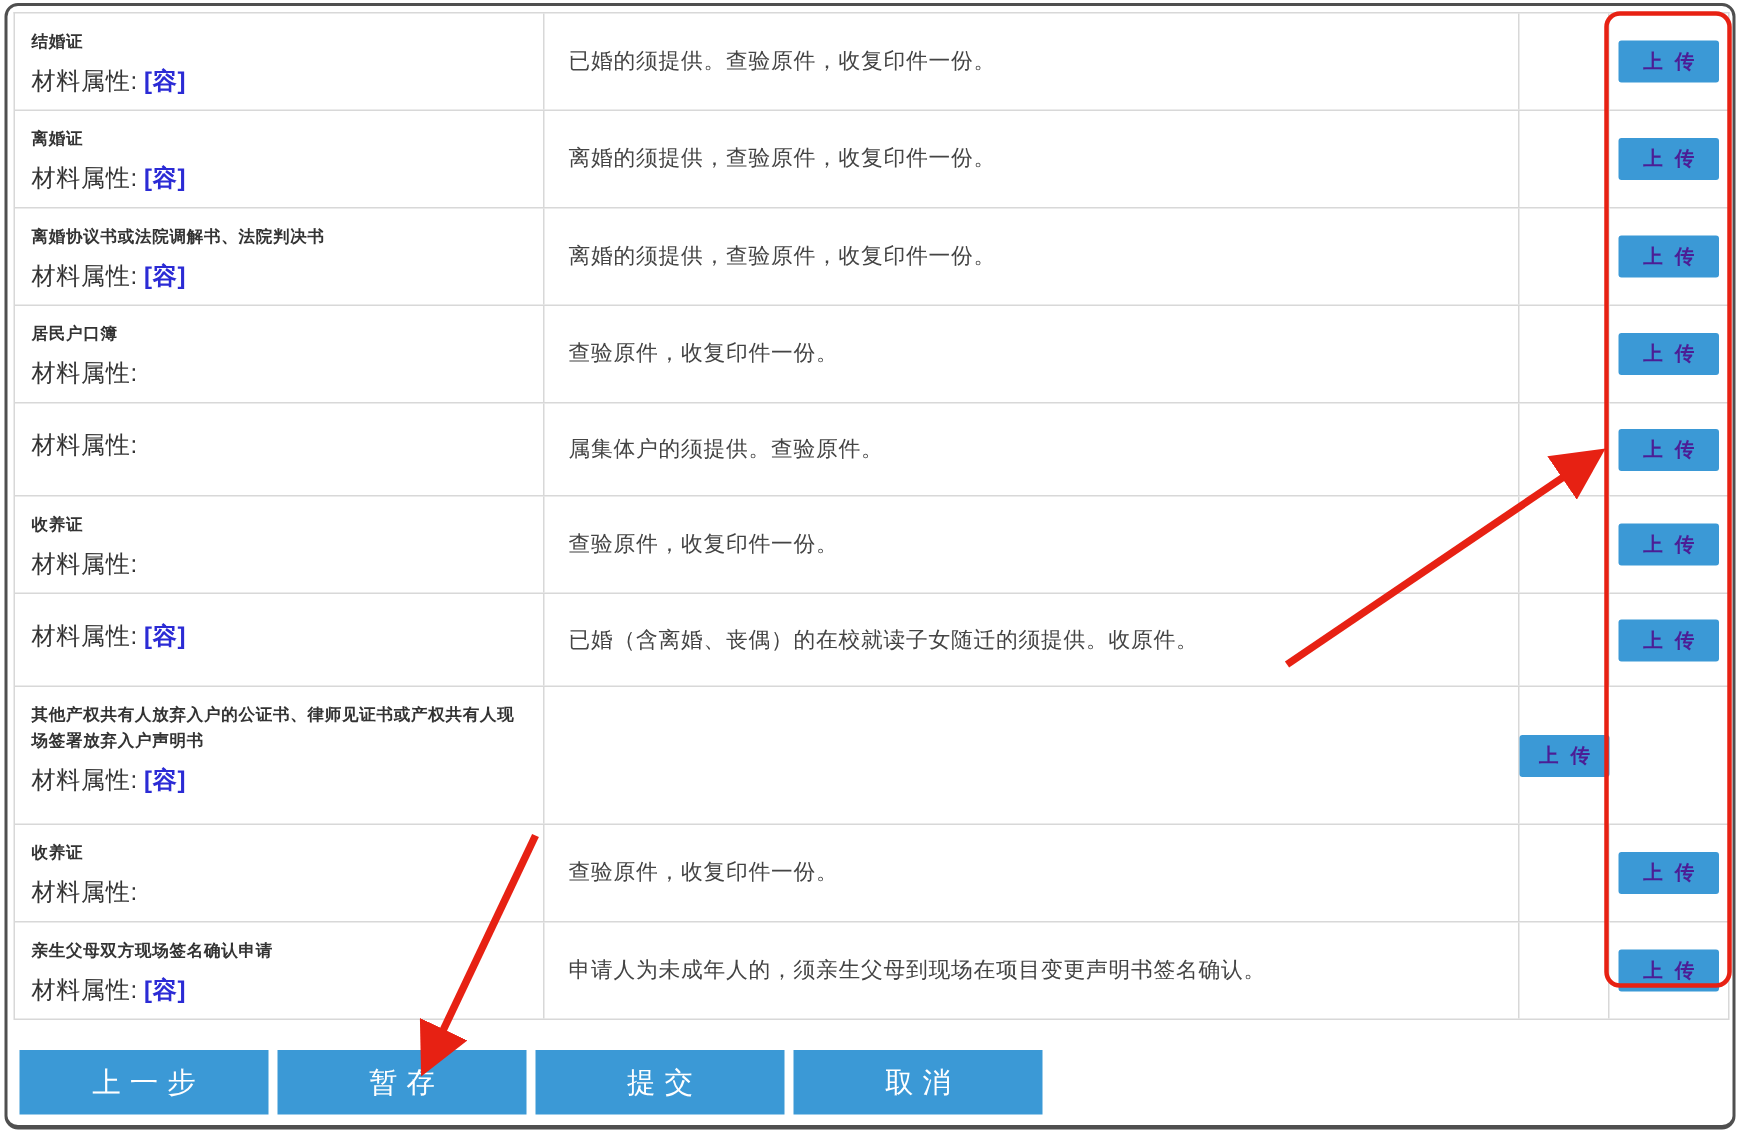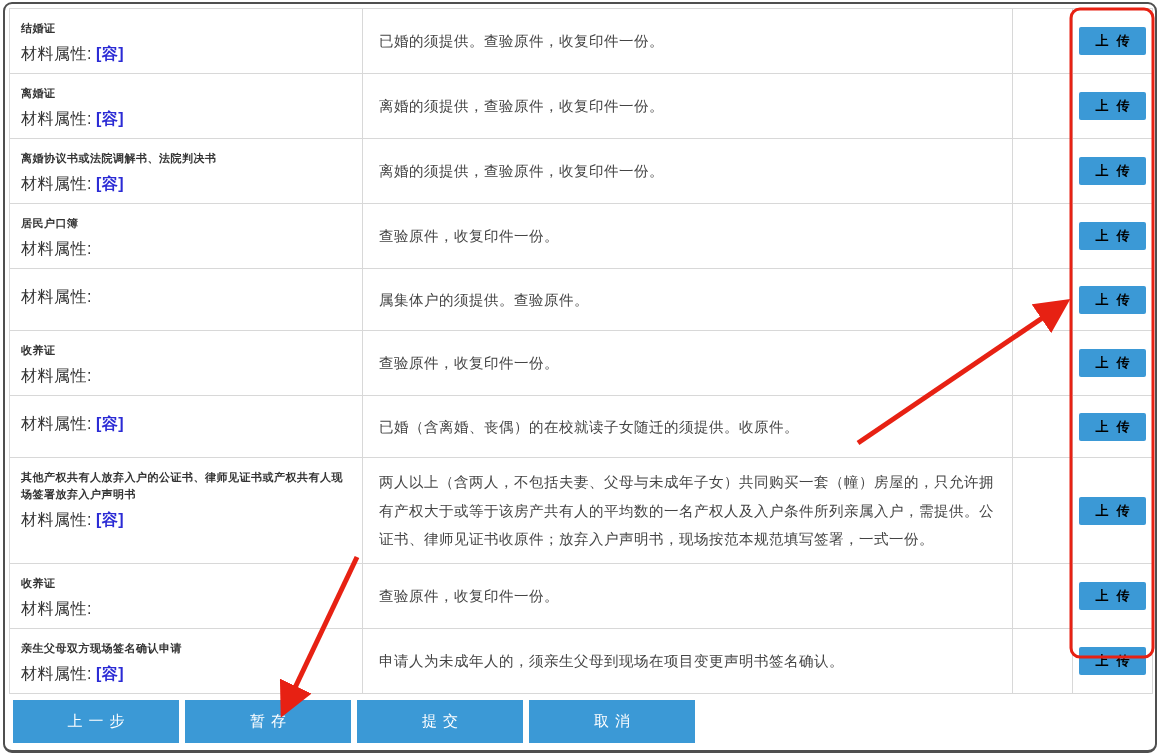--- a/index.html
+++ b/index.html
@@ -57,37 +57,37 @@
     display:flex;align-items:center;
     padding:10px 16px;
     font-size:14.5px;color:var(--desc);
     line-height:1.95;letter-spacing:.5px;
   }
   .empty-cell{}
   .upload-cell{display:flex;align-items:center;justify-content:center;}
   .upload-btn{
     width:67px;height:28px;
     background:var(--accent);
-    color:#000000;border:none;border-radius:2px;
+    color:#4c1d95;border:none;border-radius:2px;
     font-size:13px;font-weight:bold;
     letter-spacing:8px;text-indent:8px;
     display:flex;align-items:center;justify-content:center;
     cursor:pointer;
     font-family:inherit;
   }
   
   .footer{
     position:absolute;left:13px;top:700px;
     display:flex;gap:6px;z-index:2;
   }
   .footer-btn{
     width:166px;height:43px;
     background:var(--accent);
     color:#ffffff;border:none;border-radius:0;
-    font-size:15px;
+    font-size:19px;
     letter-spacing:6px;text-indent:6px;
     display:flex;align-items:center;justify-content:center;
     cursor:pointer;
     font-family:Liberation Mono, monospace;
   }
   
   .annotation-layer{
     position:absolute;left:0;top:0;width:1160px;height:755px;
     pointer-events:none;z-index:10;
   }
@@ -193,23 +193,20 @@
     <div class="cell upload-cell">
       <button class="upload-btn">上传</button>
     </div>
   </div>
 
   <div class="trow">
     <div class="cell name-cell">
       <div class="doc-name">其他产权共有人放弃入户的公证书、律师见证书或产权共有人现场签署放弃入户声明书</div>
       <div class="attr-line"><span>材料属性:</span><a class="attr-link" href="#">[容]</a></div>
     </div>
-    <div class="cell desc-cell">
-        <span>两人以上（含两人，不包括夫妻、父母与未成年子女）共同购买一套（幢）房屋的，只允许拥有产权大于或等于该房产共有人的平均数的一名产权人及入户条件所列亲属入户，需提供。公证书、律师见证书收原件；放弃入户声明书，现场按范本规范填写签署，一式一份。</span>
-      </div>
     <div class="cell empty-cell"></div>
     <div class="cell upload-cell">
       <button class="upload-btn">上传</button>
     </div>
   </div>
 
   <div class="trow">
     <div class="cell name-cell">
       <div class="doc-name">收养证</div>
       <div class="attr-line"><span>材料属性:</span><a class="attr-link" href="#"></a></div>

